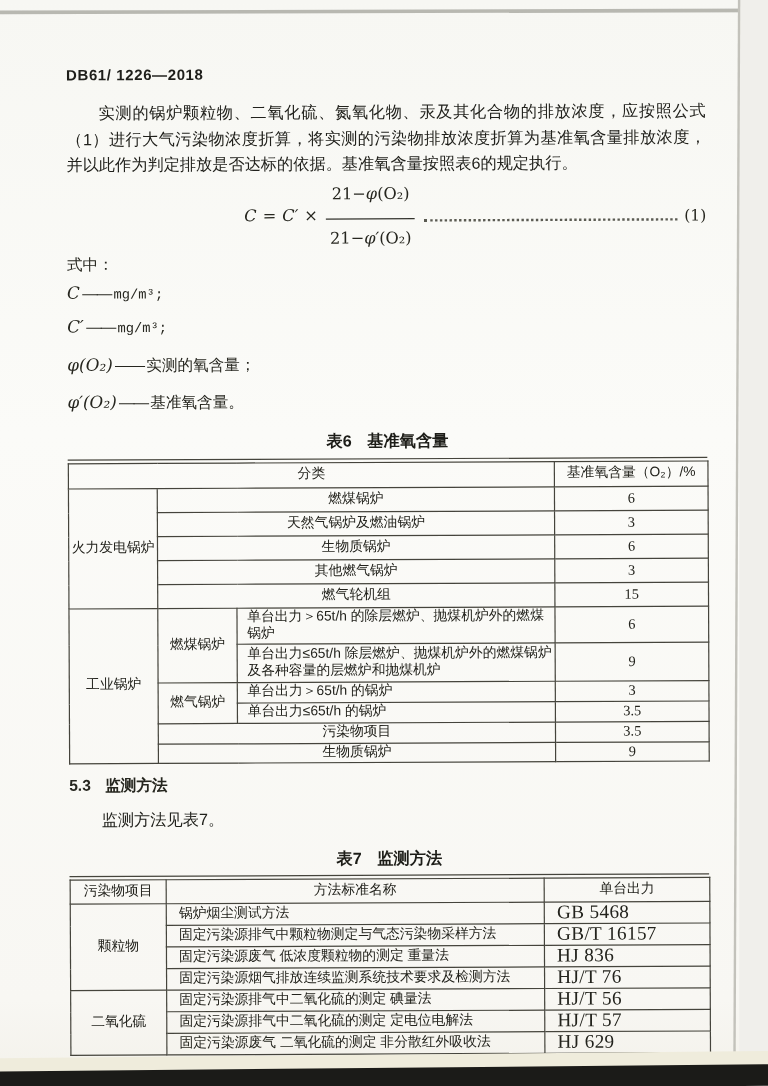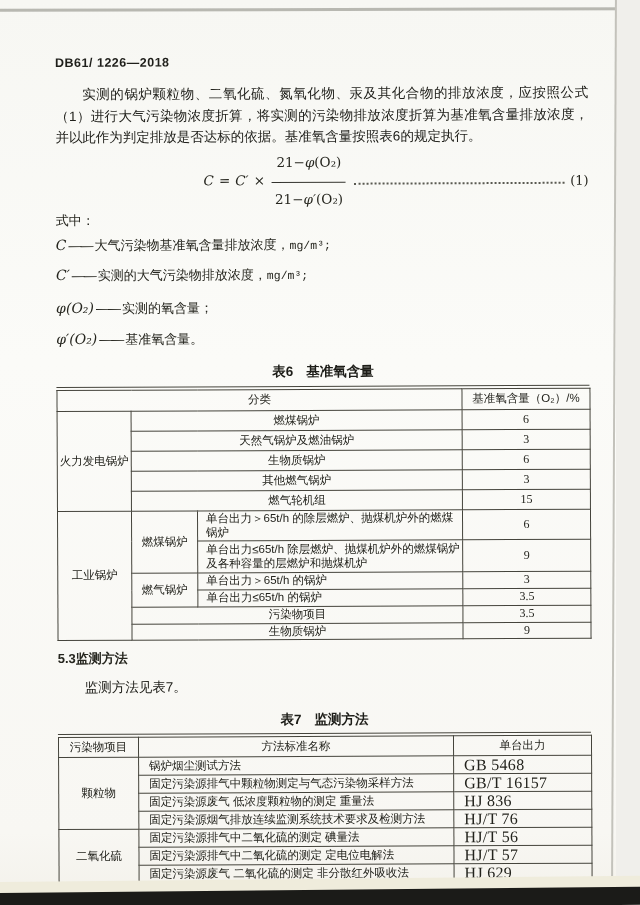--- a/index.html
+++ b/index.html
@@ -32,21 +32,21 @@
   .where-label { margin-top:4px; font-size:13px; }
   .def { display:flex; align-items:baseline; font-size:13px; }
   .def .sym { font-family:"DejaVu Serif", serif; font-style:italic; font-size:14px; }
   .def .dash { letter-spacing:-1px; margin:0 2px; }
   .d1 { margin-top:7px; } .d2 { margin-top:12px; } .d3 { margin-top:15px; } .d4 { margin-top:13px; }
   .unit { font-family:"Liberation Mono", monospace; font-size:11.5px; }
   
   .tbl-title { text-align:center; font-weight:bold; font-size:13.5px; margin-top:15px; color:#1d1d18; }
   .tbl-title .gap { display:inline-block; width:13px; }
   .section-head { margin-top:9px; font-weight:bold; font-size:13px; }
-  .section-head .num { margin-right:0; }
+  .section-head .num { margin-right:12px; }
   
   .tbl-wrap { margin-top:5px; border-top:1.5px solid #45443c; padding-top:2.5px; }
   table { width:533px; border-collapse:collapse; table-layout:fixed; }
   td { border:1px solid #45443c; font-size:11.5px; text-align:center; vertical-align:middle; padding:1px 2px; color:#23231d; line-height:13.5px; }
   td.left { text-align:left; padding-left:8px; }
   td.val { font-family:"Liberation Serif", serif; font-size:12px; }
   .t6 .hrow td { height:21px; }
   .t6 .prow td { height:20px; }
   .t6 .irow td { height:17px; }
   .t6 .irow2 td { height:32px; }
@@ -83,27 +83,25 @@
       </span>
       <span class="leader"></span>
       <span class="eq-no">(1)</span>
     </div>
 
     <div class="where-label">式中：</div>
 
     <div class="def d1">
       <span class="sym">C</span>
       <span class="dash">——</span>
-      <span>大气污染物基准氧含量排放浓度，</span>
       <span class="unit">mg/m³;</span>
     </div>
     <div class="def d2">
       <span class="sym">C′</span>
       <span class="dash">——</span>
-      <span>实测的大气污染物排放浓度，</span>
       <span class="unit">mg/m³;</span>
     </div>
     <div class="def d3">
       <span class="sym">φ(O₂)</span>
       <span class="dash">——</span>
       <span>实测的氧含量；</span>
     </div>
     <div class="def d4">
       <span class="sym">φ′(O₂)</span>
       <span class="dash">——</span>

